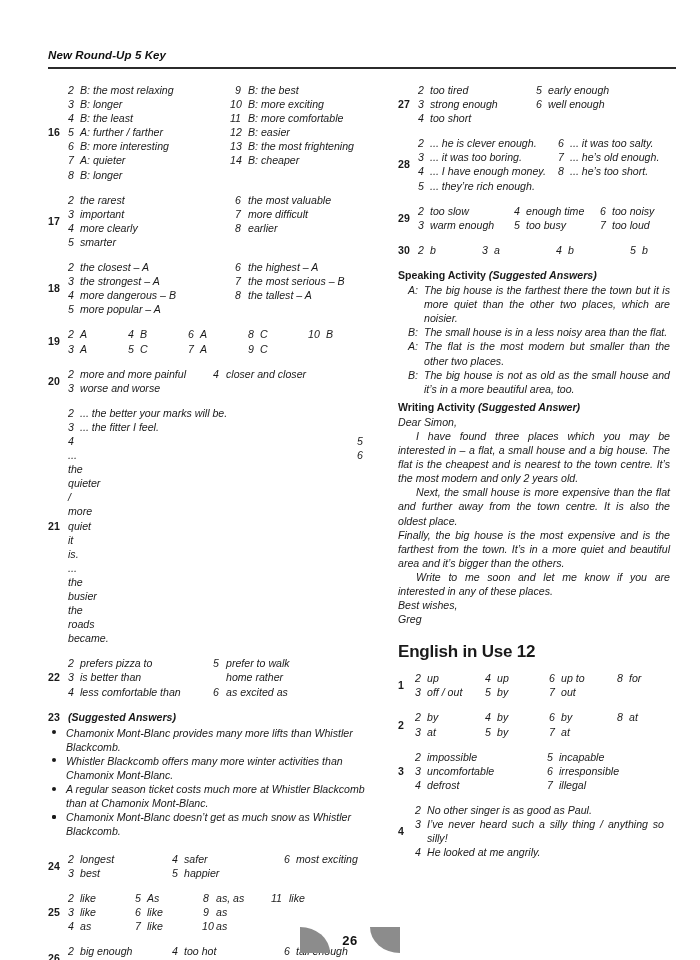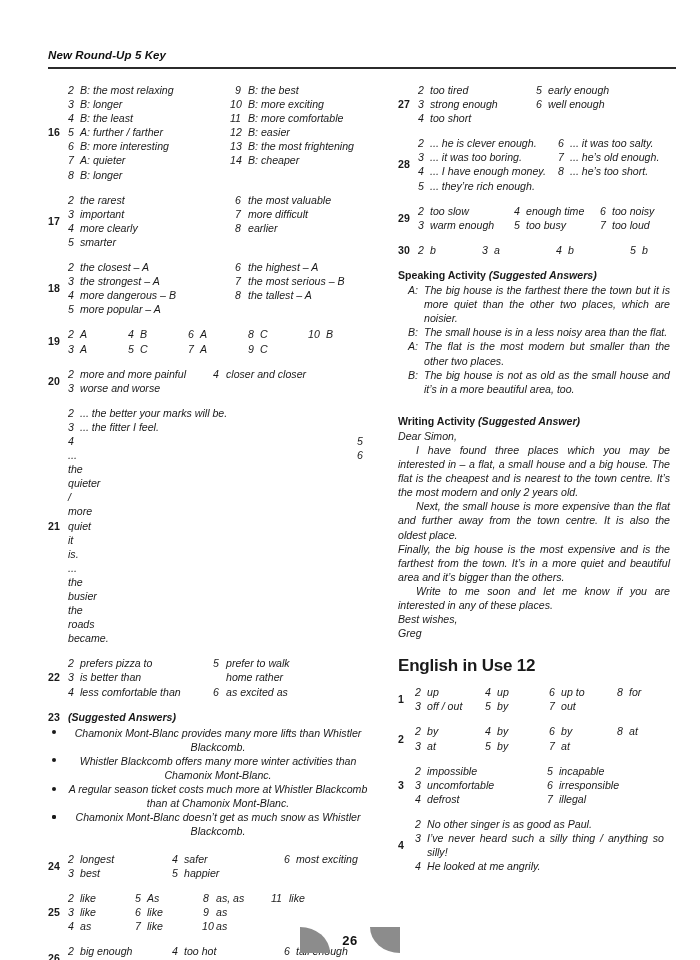--- a/index.html
+++ b/index.html
@@ -91,21 +91,20 @@
     font-size: 10.6px;
     line-height: 14.1px;
     margin: 0;
     padding: 0;
     list-style: none;
   }
   .bullets li {
     position: relative;
     padding-left: 18px;
     margin-bottom: 0px;
-    text-align: center;
   }
   .bullets li .dot {
     position: absolute;
     left: 4px;
     top: 4.5px;
     width: 4px;
     height: 4px;
     border-radius: 50%;
     background: #1a1a1a;
   }
@@ -573,21 +572,21 @@
               <div class="txt">a</div>
               <div class="idx">4</div>
               <div class="txt">b</div>
               <div class="idx">5</div>
               <div class="txt">b</div>
             </div>
           </div>
         </div>
       </div>
 
-      <div style="margin-bottom:18px;">
+      <div style="margin-bottom:4px;">
         <div class="sub-head"><span>Speaking Activity </span><span class="ital">(Suggested Answers)</span></div>
         <div class="dialogue">
           <div class="dlg-row">
             <div class="dlg-spk">A:</div>
             <div class="dlg-txt">The big house is the farthest there the town but it is more quiet than the other two places, which are noisier.</div>
           </div>
           <div class="dlg-row">
             <div class="dlg-spk">B:</div>
             <div class="dlg-txt">The small house is in a less noisy area than the flat.</div>
           </div>

